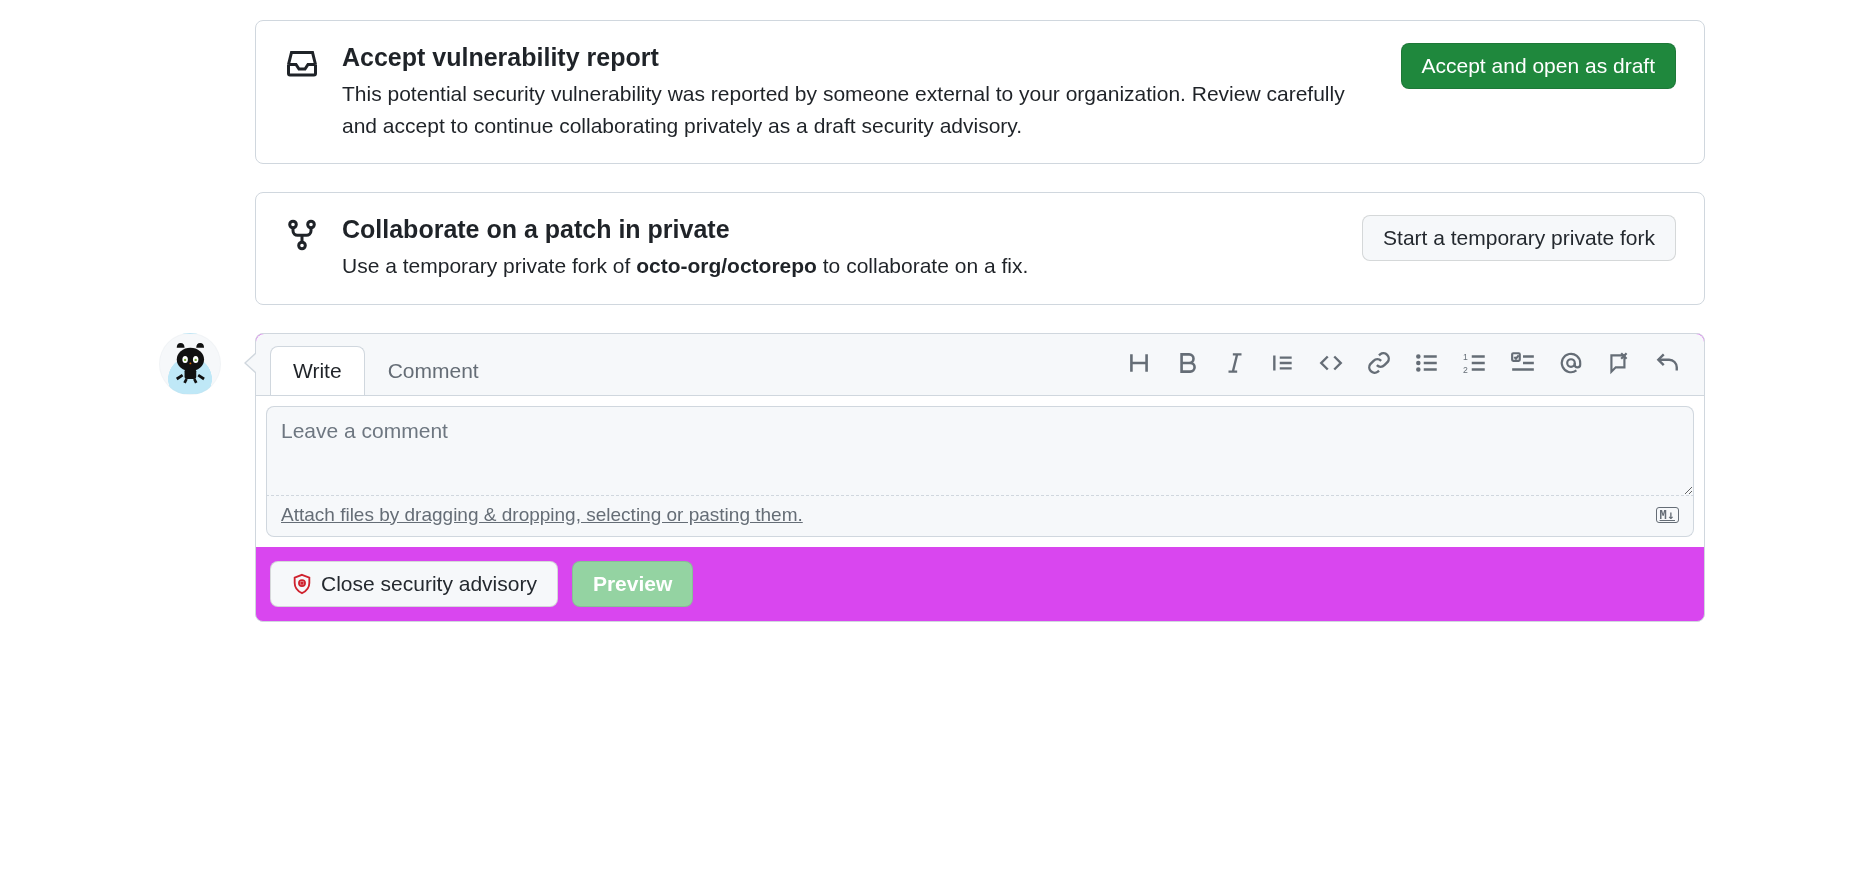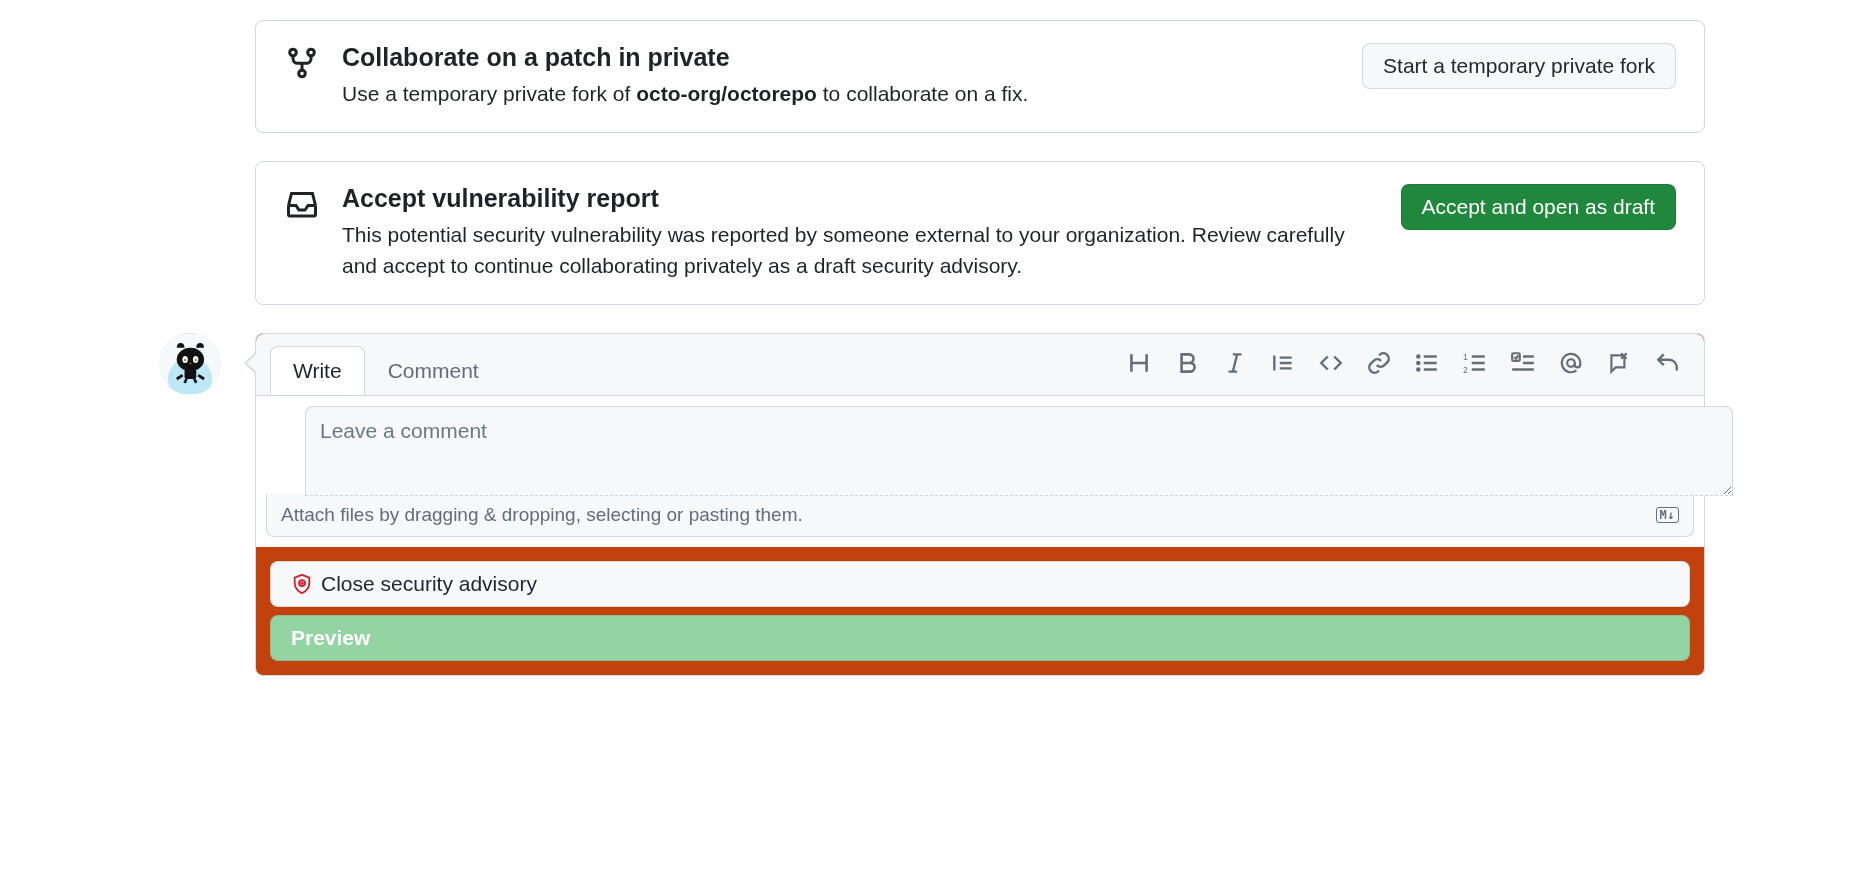--- a/index.html
+++ b/index.html
@@ -91,21 +91,21 @@
     background: radial-gradient(circle at 50% 75%, #bfe8f7 0%, #bfe8f7 40%, #f6f8fa 41%);
     display:flex; align-items:center; justify-content:center;
     overflow:hidden;
     border:1px solid #d0d7de20;
   }
   .avatar svg{width:78%;height:78%;}
   .comment-box {
     border: 1px solid #d0d7de;
     border-radius: 8px;
     position: relative;
-    background:#c2410c;
+    background:#d946ef;
   }
   .comment-box::before {
     content:"";
     position:absolute;
     left:-12px;
     top:18px;
     width:0;height:0;
     border-top:11px solid transparent;
     border-bottom:11px solid transparent;
     border-right:12px solid #d0d7de;
@@ -166,94 +166,93 @@
     min-height:90px;
     border:1px solid #d0d7de;
     border-radius:8px 8px 0 0;
     background:#f6f8fa;
     font-size:21px;
     padding:12px 14px;
     color:#1f2328;
     resize:vertical;
     font-family:inherit;
     border-bottom:1px dashed #d0d7de;
-    margin-left:39px;
   }
   .comment-textarea::placeholder{color:#6e7781;}
   .attach-bar{
     border:1px solid #d0d7de;
     border-top:none;
     border-radius:0 0 8px 8px;
     background:#f6f8fa;
     padding:10px 14px;
     font-size:19px;
     color:#656d76;
     display:flex;
     align-items:center;
     justify-content:space-between;
     margin-top:-6px;
+    text-decoration:underline;
   }
   .md-badge{
     border:1.5px solid #656d76;
     border-radius:3px;
     font-size:12px;
     font-weight:700;
     padding:0 3px;
     font-family:monospace;
     letter-spacing:0.5px;
   }
   .comment-actions{
     display:flex;
     justify-content:flex-start;
-    gap:8px;
+    gap:14px;
     padding:14px;
-    flex-direction:column;
   }
   .close-btn-icon{ color:#cf222e; width:22px;height:22px; }
 </style>
 </head>
 <body>
 
 <div class="container">
+
+  <div class="card">
+    <div class="card-icon">
+      <svg viewBox="0 0 24 24" fill="none" stroke="currentColor" stroke-width="2">
+        <path d="M3 13l2-8h14l2 8"></path>
+          <path d="M3 13v6a1 1 0 001 1h16a1 1 0 001-1v-6"></path>
+        <path d="M3 13h5l2 3h4l2-3h5"></path>
+      </svg>
+    </div>
+    <div class="card-text">
+      <div class="card-title">Accept vulnerability report</div>
+      <div class="card-desc">This potential security vulnerability was reported by someone external to your organization. Review carefully and accept to continue collaborating privately as a draft security advisory.</div>
+    </div>
+    <div class="card-action">
+      <button class="btn btn-primary-green">Accept and open as draft</button>
+    </div>
+  </div>
 
   <div class="card">
     <div class="card-icon">
       <svg viewBox="0 0 24 24" fill="none" stroke="currentColor" stroke-width="2">
         <circle cx="6" cy="5" r="2.2"></circle>
           <circle cx="18" cy="5" r="2.2"></circle>
           <circle cx="12" cy="19" r="2.2"></circle>
         <path d="M6 7.2v2c0 2 1.5 3 3 3h6c1.5 0 3-1 3-3v-2"></path>
           <path d="M12 12.2v4.6"></path>
       </svg>
     </div>
     <div class="card-text">
       <div class="card-title">Collaborate on a patch in private</div>
       <div class="card-desc">
         <span>Use a temporary private fork of </span><b>octo-org/octorepo</b><span> to collaborate on a fix.</span>
       </div>
     </div>
     <div class="card-action">
       <button class="btn btn-default">Start a temporary private fork</button>
-    </div>
-  </div>
-
-  <div class="card">
-    <div class="card-icon">
-      <svg viewBox="0 0 24 24" fill="none" stroke="currentColor" stroke-width="2">
-        <path d="M3 13l2-8h14l2 8"></path>
-          <path d="M3 13v6a1 1 0 001 1h16a1 1 0 001-1v-6"></path>
-        <path d="M3 13h5l2 3h4l2-3h5"></path>
-      </svg>
-    </div>
-    <div class="card-text">
-      <div class="card-title">Accept vulnerability report</div>
-      <div class="card-desc">This potential security vulnerability was reported by someone external to your organization. Review carefully and accept to continue collaborating privately as a draft security advisory.</div>
-    </div>
-    <div class="card-action">
-      <button class="btn btn-primary-green">Accept and open as draft</button>
     </div>
   </div>
 
   <div class="comment-area">
     <div class="avatar">
       <svg viewBox="0 0 24 24">
           <g fill="#111">
             <ellipse cx="12" cy="10" rx="7" ry="6"></ellipse>
             <path d="M6 4c0-2 2-2 2 0M16 4c0-2 2-2 2 0" stroke="#111" stroke-width="2" fill="none"></path>
             <rect x="9" y="15" width="6" height="5" rx="1"></rect>

